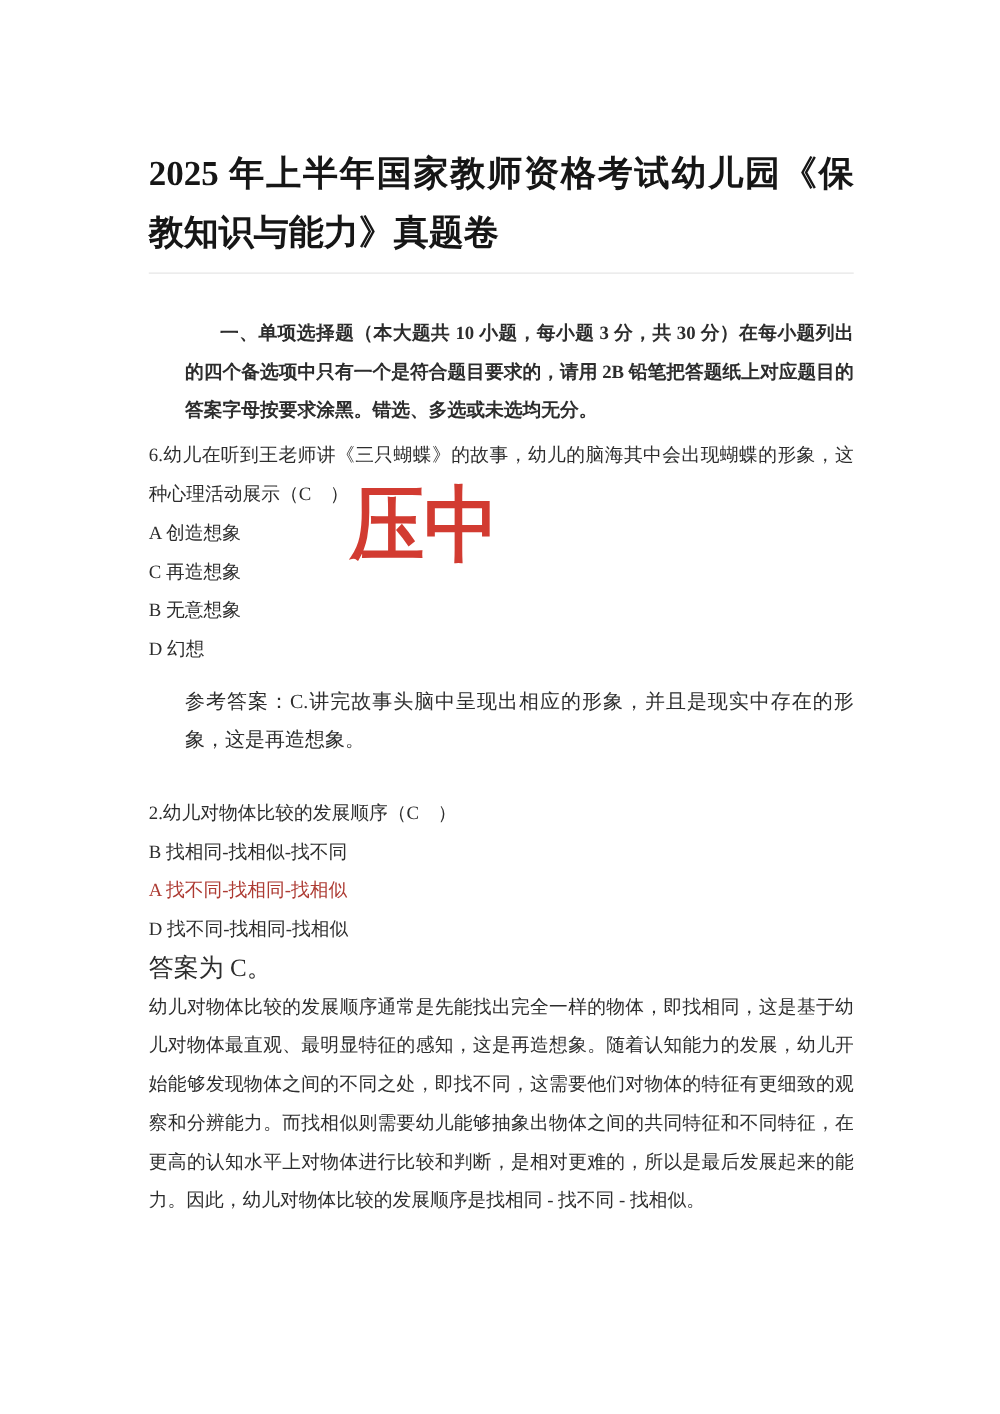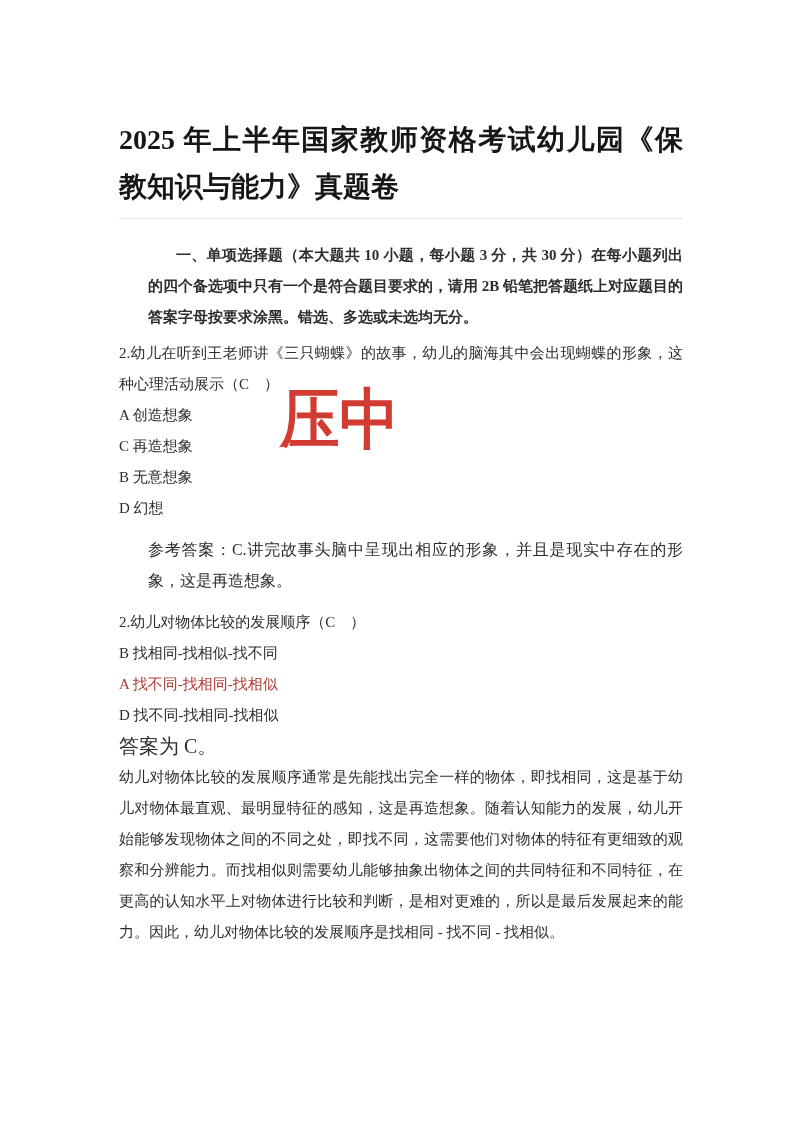--- a/index.html
+++ b/index.html
@@ -21,34 +21,34 @@
     padding-top:116px;
     padding-bottom:8px;
     font-size:28px;
     line-height:47px;
     font-weight:bold;
     color:#161616;
     border-bottom:1px solid #e6e6e6;
     text-align:justify;
   }
   .intro{
-    margin:21px 0 0 29px;
+    margin:33px 0 0 29px;
     text-indent:28px;
     font-weight:bold;
     font-size:15px;
     line-height:31px;
     text-align:justify;
   }
   .q{
     margin:5px 0 0 0;
     font-size:15px;
     line-height:31px;
     text-align:justify;
   }
-  .q2{margin-top:11px;}
+  .q2{margin-top:28px;}
   .opt{
     margin:0;
     font-size:15px;
     line-height:31px;
   }
   .ans{
     margin:10px 0 0 29px;
     font-size:16px;
     line-height:31px;
     text-align:justify;
@@ -82,21 +82,21 @@
 </head>
 <body>
 
 <div class="page">
   <div class="doc">
 
     <h1 class="title">2025 年上半年国家教师资格考试幼儿园《保教知识与能力》真题卷</h1>
 
     <p class="intro">一、单项选择题（本大题共 10 小题，每小题 3 分，共 30 分）在每小题列出的四个备选项中只有一个是符合题目要求的，请用 2B 铅笔把答题纸上对应题目的答案字母按要求涂黑。错选、多选或未选均无分。</p>
 
-    <p class="q">2.幼儿在听到王老师讲《三只蝴蝶》的故事，幼儿的脑海其中会出现蝴蝶的形象，这种心理活动展示（C　）</p>
+    <p class="q">6.幼儿在听到王老师讲《三只蝴蝶》的故事，幼儿的脑海其中会出现蝴蝶的形象，这种心理活动展示（C　）</p>
     <p class="opt">A 创造想象</p>
     <p class="opt">C 再造想象</p>
     <p class="opt">B 无意想象</p>
     <p class="opt">D 幻想</p>
     <p class="ans">参考答案：C.讲完故事头脑中呈现出相应的形象，并且是现实中存在的形象，这是再造想象。</p>
 
     <p class="q q2">2.幼儿对物体比较的发展顺序（C　）</p>
     <p class="opt">B 找相同-找相似-找不同</p>
     <p class="opt red">A 找不同-找相同-找相似</p>
     <p class="opt">D 找不同-找相同-找相似</p>

